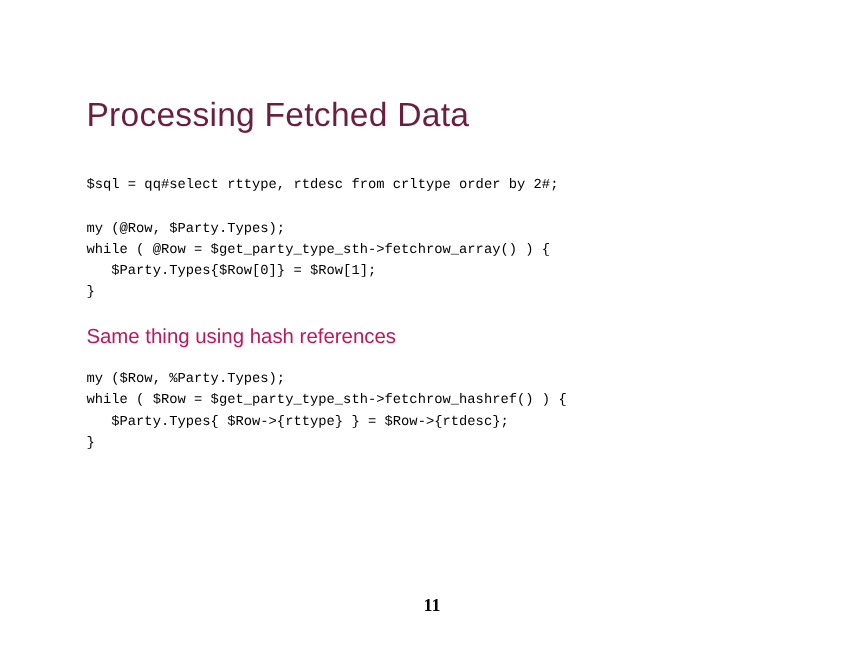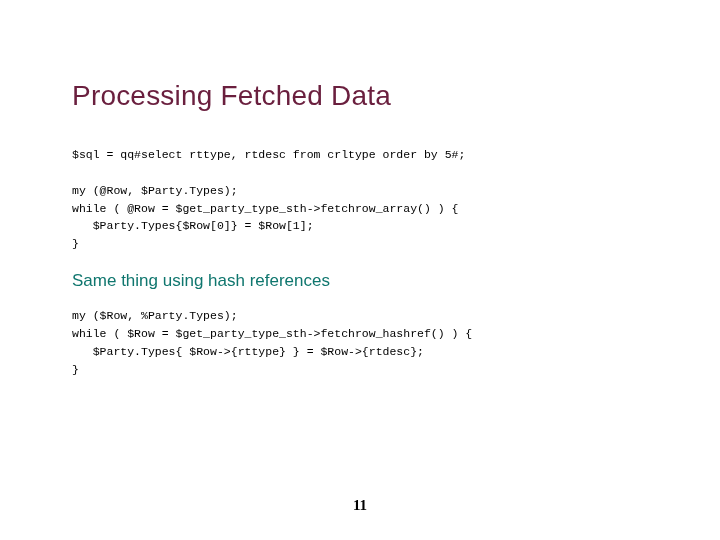--- a/index.html
+++ b/index.html
@@ -29,21 +29,21 @@
     font-size: 11.5px;
     line-height: 1.55;
     color: #000;
     white-space: pre;
     margin: 0;
   }
   .code-block { margin-bottom: 18px; }
   .subhead {
     font-family: Arial, Helvetica, sans-serif;
     font-size: 17px;
-    color: #0f766e;
+    color: #be185d;
     margin: 6px 0 16px 0;
   }
   .pagenum {
     position: absolute;
     left: 0;
     width: 720px;
     bottom: 26px;
     text-align: center;
     font-family: "Times New Roman", Times, serif;
     font-size: 15px;
@@ -52,21 +52,21 @@
     margin-top: 33px;
   }
 </style>
 </head>
 <body>
 
 <div class="page">
 
   <h1 class="title">Processing Fetched Data</h1>
 
-  <pre class="code code-block">$sql = qq#select rttype, rtdesc from crltype order by 5#;</pre>
+  <pre class="code code-block">$sql = qq#select rttype, rtdesc from crltype order by 2#;</pre>
 
 
   <pre class="code code-block">my (@Row, $Party.Types);
 while ( @Row = $get_party_type_sth-&gt;fetchrow_array() ) {
    $Party.Types{$Row[0]} = $Row[1];
 }</pre>
 
   <div class="subhead">Same thing using hash references</div>
 
   <pre class="code code-block">my ($Row, %Party.Types);

